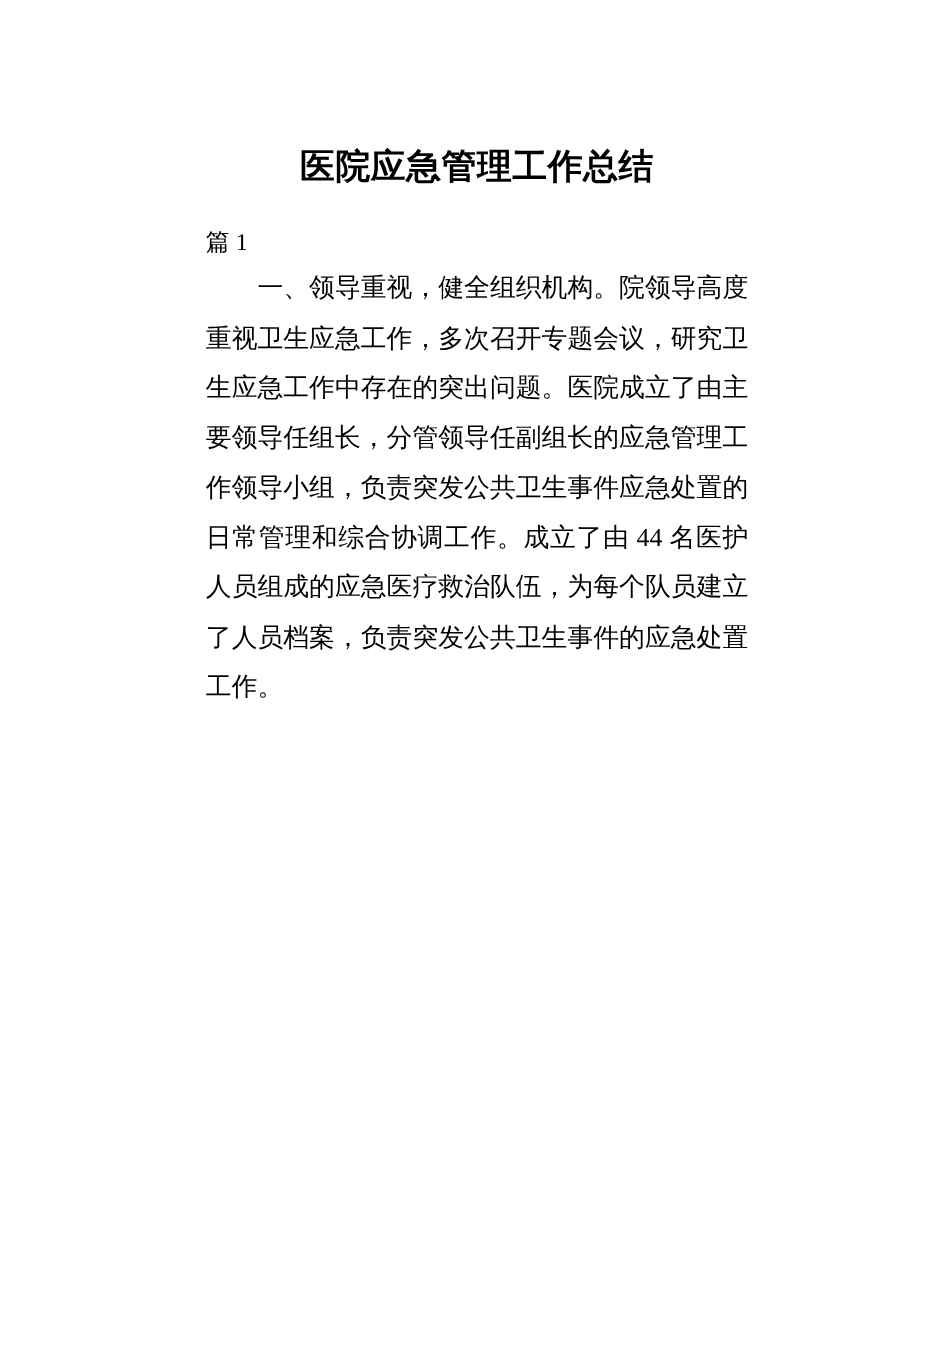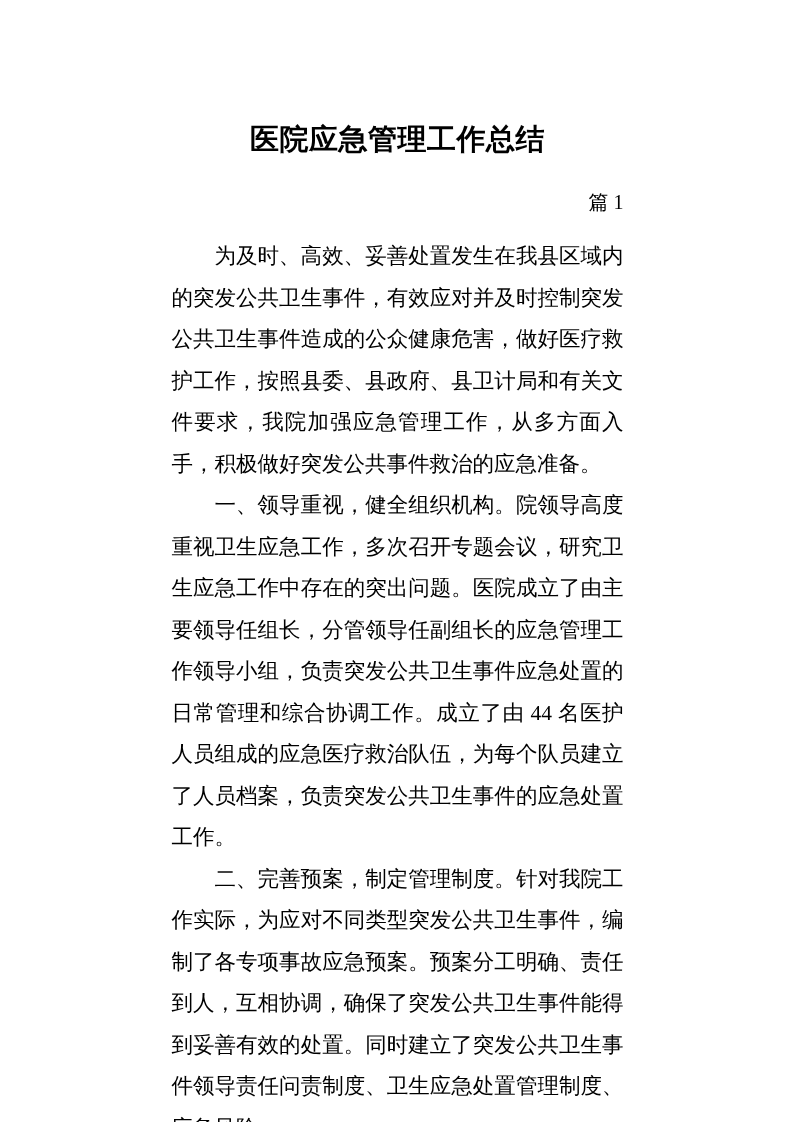--- a/index.html
+++ b/index.html
@@ -30,25 +30,25 @@
   }
   .doc-subtitle {
     margin: 45px 0 0 0;
     font-size: 26px;
     font-weight: bold;
     line-height: 40px;
     text-align: center;
     font-family: "Liberation Sans", "DejaVu Sans", sans-serif;
   }
   .section-label {
-    margin: 24px 0 16px 0;
+    margin: 24px 0 0 0;
     font-size: 20px;
     font-weight: normal;
     line-height: 36px;
-    text-align: right;
+    text-align: left;
   }
   .doc-body {
     margin: 0;
   }
   .doc-body p {
     margin: 0;
     font-size: 21.5px;
     line-height: 41.5px;
     text-align: justify;
     text-justify: inter-ideograph;
@@ -59,17 +59,15 @@
 </head>
 <body>
 
 <div class="page">
   <h1 class="doc-title">医院应急管理工作总结</h1>
 
 
   <div class="section-label">篇 1</div>
 
   <div class="doc-body">
-    <p>为及时、高效、妥善处置发生在我县区域内的突发公共卫生事件，有效应对并及时控制突发公共卫生事件造成的公众健康危害，做好医疗救护工作，按照县委、县政府、县卫计局和有关文件要求，我院加强应急管理工作，从多方面入手，积极做好突发公共事件救治的应急准备。</p>
     <p>一、领导重视，健全组织机构。院领导高度重视卫生应急工作，多次召开专题会议，研究卫生应急工作中存在的突出问题。医院成立了由主要领导任组长，分管领导任副组长的应急管理工作领导小组，负责突发公共卫生事件应急处置的日常管理和综合协调工作。成立了由 44 名医护人员组成的应急医疗救治队伍，为每个队员建立了人员档案，负责突发公共卫生事件的应急处置工作。</p>
-    <p>二、完善预案，制定管理制度。针对我院工作实际，为应对不同类型突发公共卫生事件，编制了各专项事故应急预案。预案分工明确、责任到人，互相协调，确保了突发公共卫生事件能得到妥善有效的处置。同时建立了突发公共卫生事件领导责任问责制度、卫生应急处置管理制度、应急风险</p>
   </div>
 </div>
 
 </body></html>

